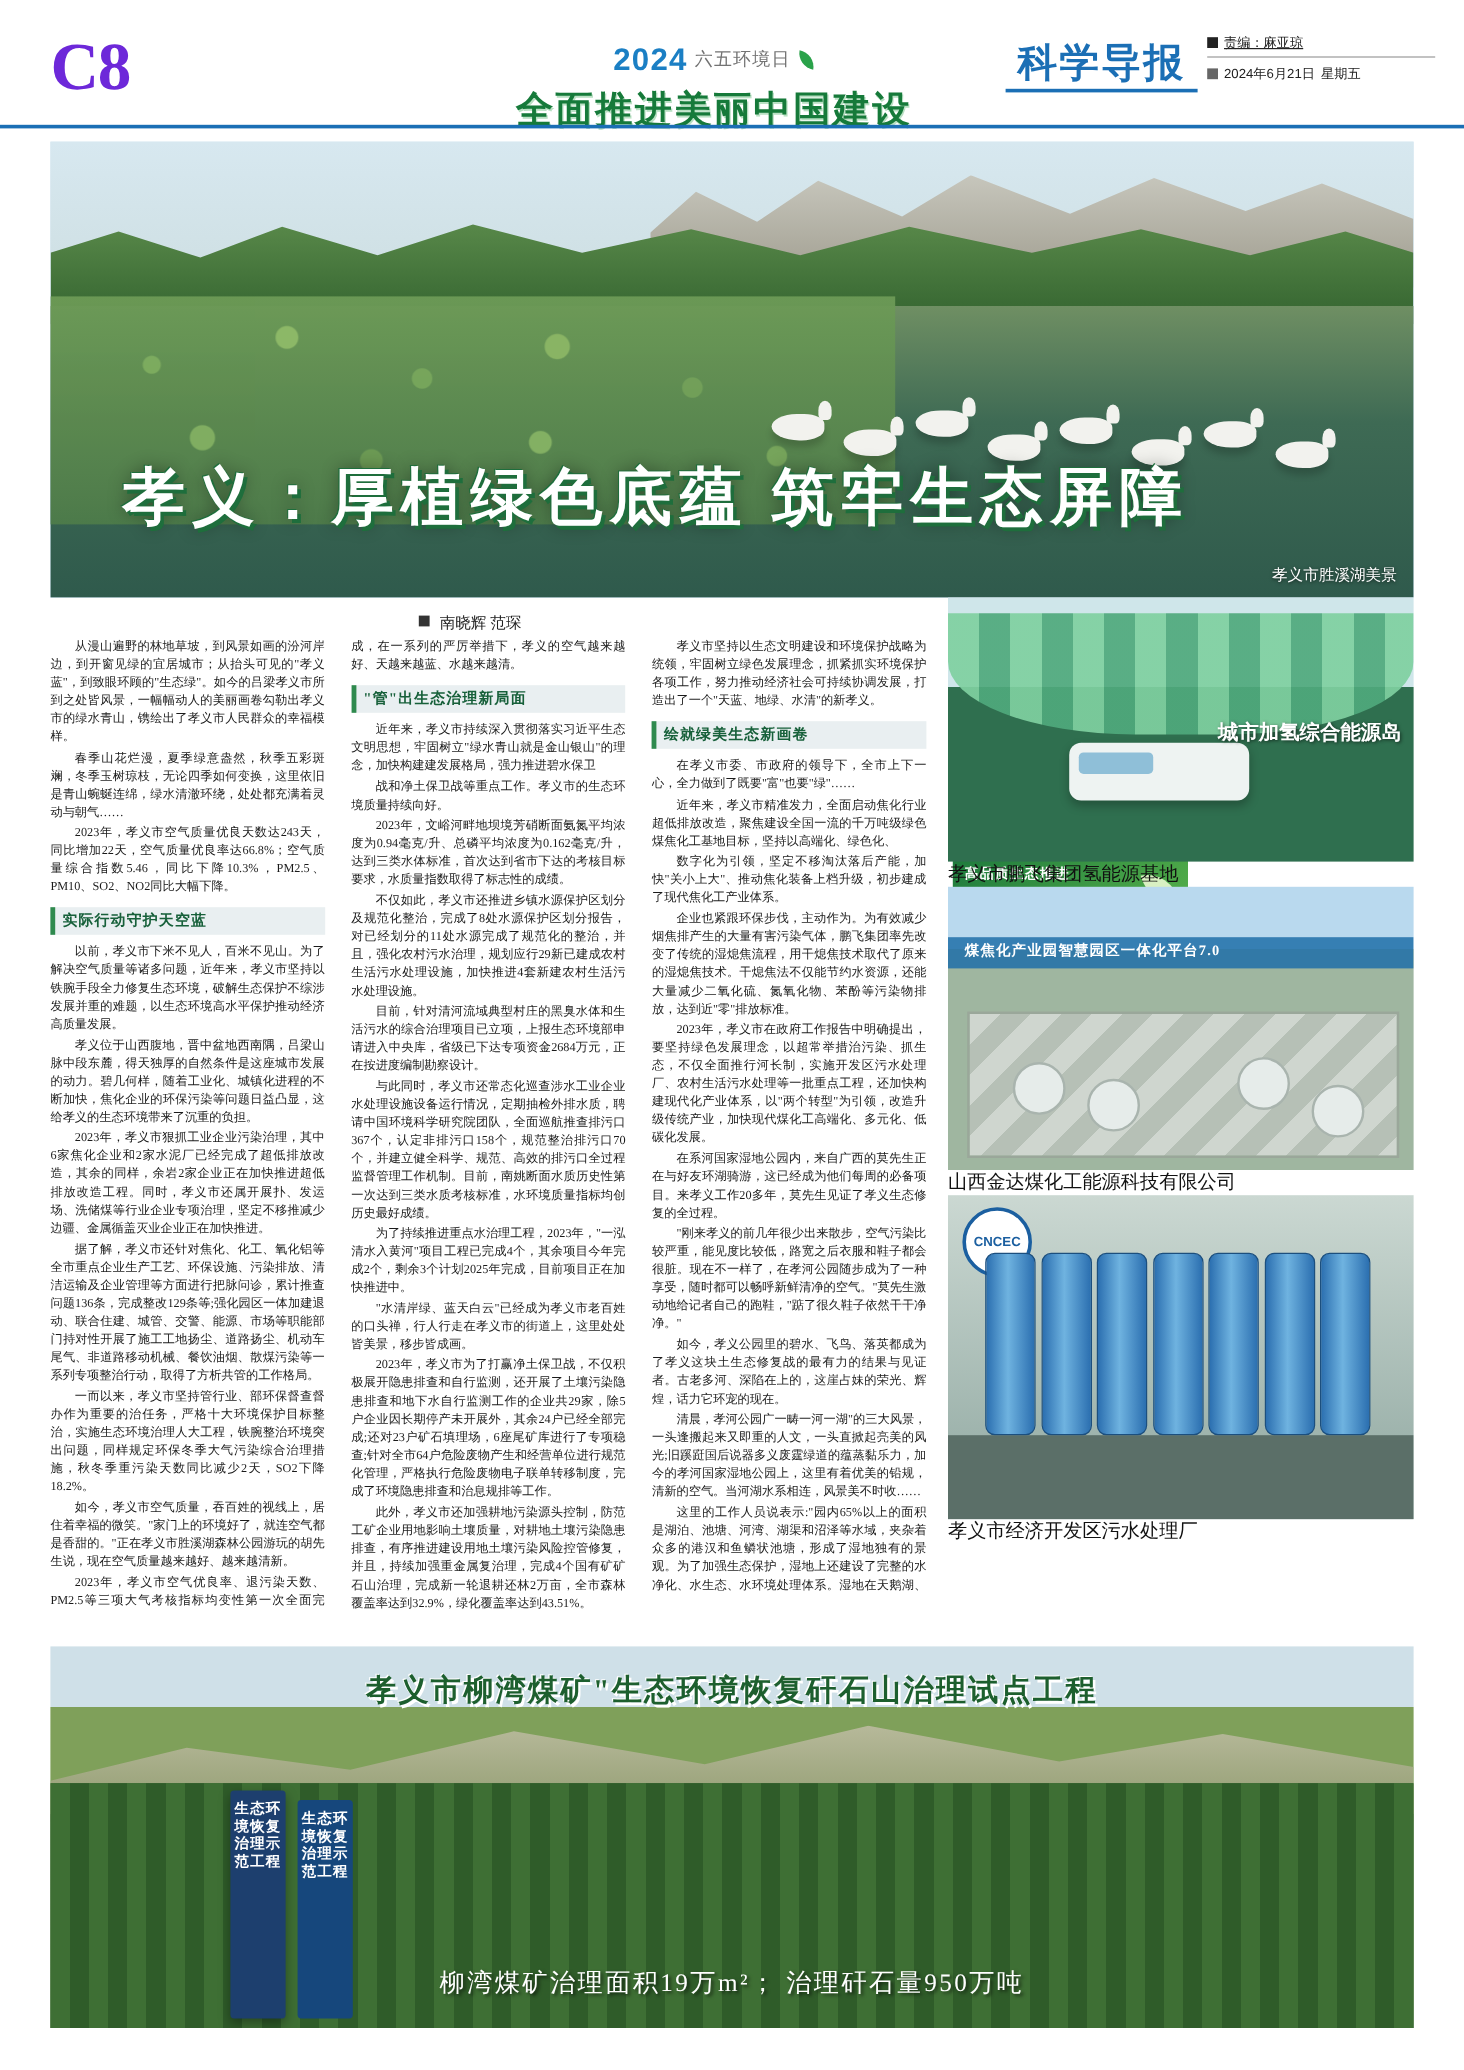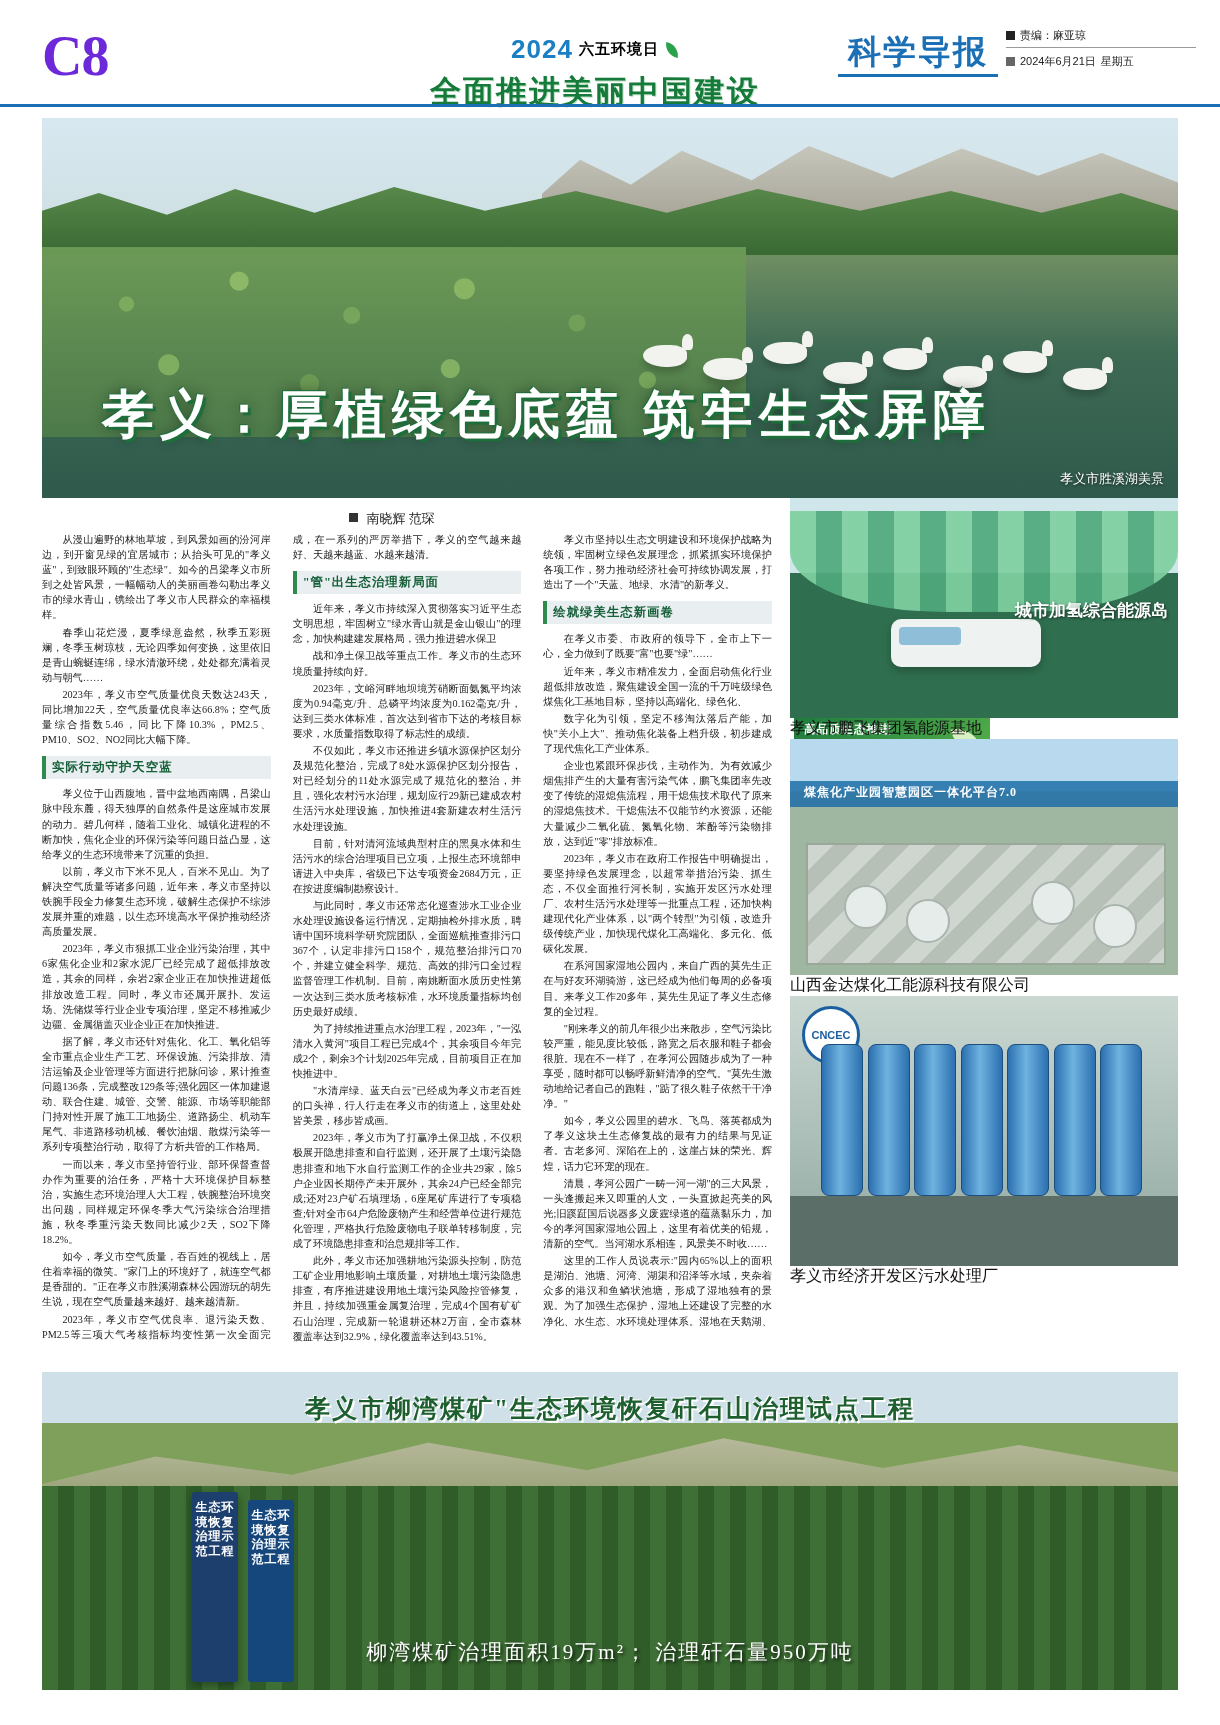--- a/index.html
+++ b/index.html
@@ -7,33 +7,33 @@
   .page{position:relative;width:1220px;height:1725px;background:#fff;overflow:hidden;}
 
   
   .masthead{position:absolute;left:0;top:0;width:1220px;height:108px;}
   .folio{position:absolute;left:42px;top:28px;font-family:"Liberation Serif",serif;
          font-size:56px;font-weight:bold;letter-spacing:-1px;color:#6d28d9;line-height:1;}
   .banner-center{position:absolute;left:380px;top:34px;width:430px;text-align:center;}
   .banner-top{display:flex;align-items:center;justify-content:center;gap:6px;}
   .banner-year{font-family:"Liberation Sans",sans-serif;font-size:26px;font-weight:bold;
                color:#1b7fc4;letter-spacing:1px;}
-  .banner-sub{font-size:15px;color:#000000;font-weight:bold;letter-spacing:1px;}
+  .banner-sub{font-size:15px;color:#737373;font-weight:normal;letter-spacing:1px;}
   .leaf{display:inline-block;width:14px;height:14px;background:#2aa24a;
         border-radius:0 100% 0 100%;transform:rotate(10deg);}
   .banner-main{margin-top:6px;font-size:31px;font-weight:bold;color:#167a3a;letter-spacing:2px;
                text-shadow:1px 1px 0 #b9e0c3;}
   .paper-name{position:absolute;right:222px;top:30px;width:160px;text-align:center;
               font-size:33px;font-weight:bold;color:#1b6fb5;letter-spacing:2px;
               font-family:"Liberation Serif",serif;}
   .paper-rule{position:absolute;right:222px;top:74px;width:160px;height:3px;background:#1b6fb5;}
   .meta-box{position:absolute;right:24px;top:26px;width:190px;font-size:11px;color:#222;
             font-family:"Liberation Sans",sans-serif;}
   .meta-row{display:flex;align-items:center;gap:5px;padding:2px 0;}
-  .meta-row.br{border-bottom:1px solid #9a9a9a;padding-bottom:4px;margin-bottom:4px;}
+  .meta-row.br{border-bottom:1px solid #9a9a9a;padding-bottom:4px;margin-bottom:4px;text-decoration:underline;}
   .sq{display:inline-block;width:9px;height:9px;background:#666;}
   .sq.dark{background:#222;}
   .rule-blue{position:absolute;left:0;top:104px;width:1220px;height:3px;background:#1b6fb5;}
 
   
   .hero{position:absolute;left:42px;top:118px;width:1136px;height:380px;overflow:hidden;
         background:linear-gradient(#cfe3ef,#a9c8d7);text-decoration:underline;}
   .hero .sky{position:absolute;left:0;top:0;width:100%;height:28%;
         background:linear-gradient(#d7e8f0,#cfe0e4);}
   .hero .rocks{position:absolute;left:44%;top:2%;width:56%;height:30%;
@@ -186,22 +186,22 @@
 
   <div class="byline">
     <span class="mk"></span><span>南晓辉  范琛</span>
   </div>
 
   <div class="cols">
     <p>从漫山遍野的林地草坡，到风景如画的汾河岸边，到开窗见绿的宜居城市；从抬头可见的"孝义蓝"，到致眼环顾的"生态绿"。如今的吕梁孝义市所到之处皆风景，一幅幅动人的美丽画卷勾勒出孝义市的绿水青山，镌绘出了孝义市人民群众的幸福模样。</p>
     <p>春季山花烂漫，夏季绿意盎然，秋季五彩斑斓，冬季玉树琼枝，无论四季如何变换，这里依旧是青山蜿蜒连绵，绿水清澈环绕，处处都充满着灵动与朝气……</p>
     <p>2023年，孝义市空气质量优良天数达243天，同比增加22天，空气质量优良率达66.8%；空气质量综合指数5.46，同比下降10.3%，PM2.5、PM10、SO2、NO2同比大幅下降。</p>
     <span class="sub">实际行动守护天空蓝</span>
+    <p>以前，孝义市下米不见人，百米不见山。为了解决空气质量等诸多问题，近年来，孝义市坚持以铁腕手段全力修复生态环境，破解生态保护不综涉发展并重的难题，以生态环境高水平保护推动经济高质量发展。</p>
     <p>孝义位于山西腹地，晋中盆地西南隅，吕梁山脉中段东麓，得天独厚的自然条件是这座城市发展的动力。碧几何样，随着工业化、城镇化进程的不断加快，焦化企业的环保污染等问题日益凸显，这给孝义的生态环境带来了沉重的负担。</p>
-    <p>以前，孝义市下米不见人，百米不见山。为了解决空气质量等诸多问题，近年来，孝义市坚持以铁腕手段全力修复生态环境，破解生态保护不综涉发展并重的难题，以生态环境高水平保护推动经济高质量发展。</p>
     <p>2023年，孝义市狠抓工业企业污染治理，其中6家焦化企业和2家水泥厂已经完成了超低排放改造，其余的同样，余岩2家企业正在加快推进超低排放改造工程。同时，孝义市还属开展扑、发运场、洗储煤等行业企业专项治理，坚定不移推减少边疆、金属循盖灭业企业正在加快推进。</p>
     <p>据了解，孝义市还针对焦化、化工、氧化铝等全市重点企业生产工艺、环保设施、污染排放、清洁运输及企业管理等方面进行把脉问诊，累计推查问题136条，完成整改129条等;强化园区一体加建退动、联合住建、城管、交警、能源、市场等职能部门持对性开展了施工工地扬尘、道路扬尘、机动车尾气、非道路移动机械、餐饮油烟、散煤污染等一系列专项整治行动，取得了方析共管的工作格局。</p>
     <p>一而以来，孝义市坚持管行业、部环保督查督办作为重要的治任务，严格十大环境保护目标整治，实施生态环境治理人大工程，铁腕整治环境突出问题，同样规定环保冬季大气污染综合治理措施，秋冬季重污染天数同比减少2天，SO2下降18.2%。</p>
     <p>如今，孝义市空气质量，吞百姓的视线上，居住着幸福的微笑。"家门上的环境好了，就连空气都是香甜的。"正在孝义市胜溪湖森林公园游玩的胡先生说，现在空气质量越来越好、越来越清新。</p>
     <p>2023年，孝义市空气优良率、退污染天数、PM2.5等三项大气考核指标均变性第一次全面完成，在一系列的严厉举措下，孝义的空气越来越好、天越来越蓝、水越来越清。</p>
     <span class="sub">"管"出生态治理新局面</span>
     <p>近年来，孝义市持续深入贯彻落实习近平生态文明思想，牢固树立"绿水青山就是金山银山"的理念，加快构建建发展格局，强力推进碧水保卫</p>
 
     <p>战和净土保卫战等重点工作。孝义市的生态环境质量持续向好。</p>
     <p>2023年，文峪河畔地坝境芳硝断面氨氮平均浓度为0.94毫克/升、总磷平均浓度为0.162毫克/升，达到三类水体标准，首次达到省市下达的考核目标要求，水质量指数取得了标志性的成绩。</p>

